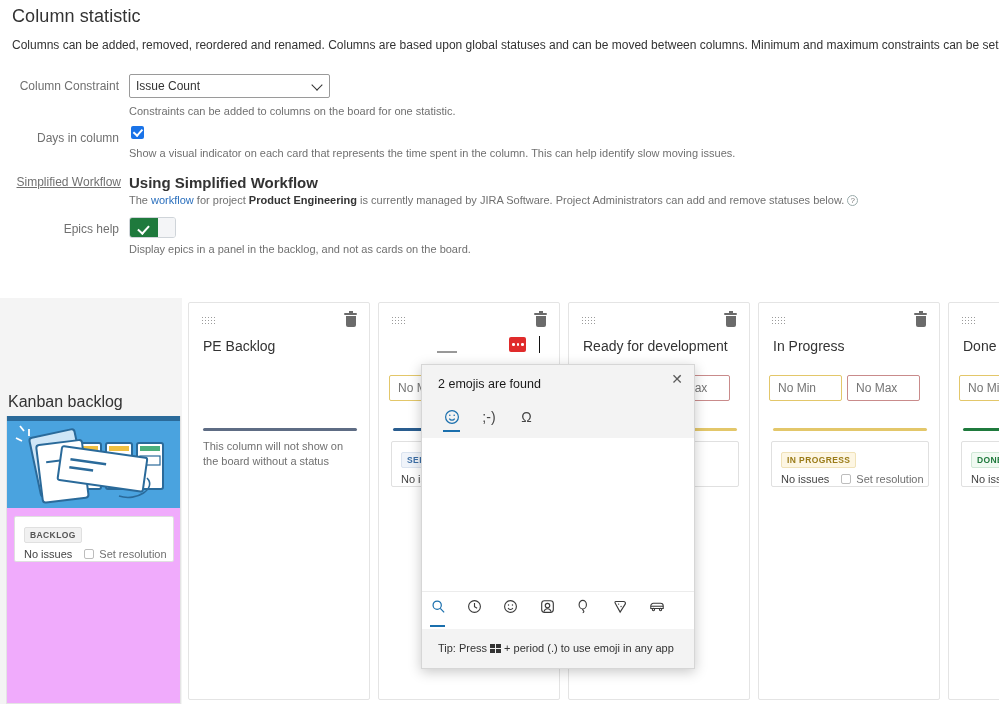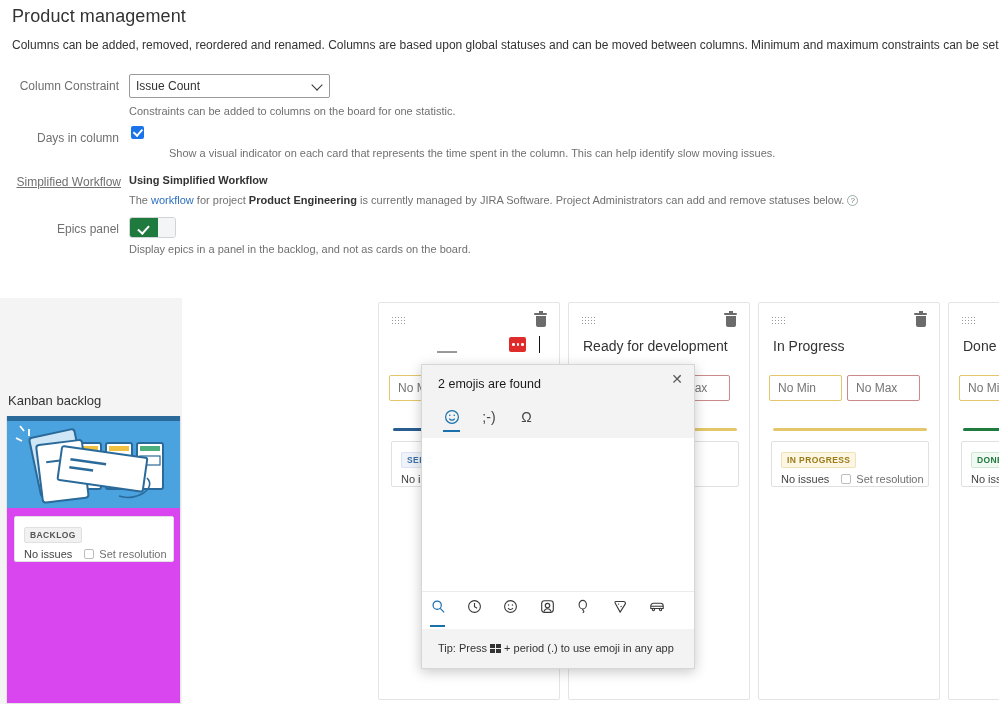--- a/index.html
+++ b/index.html
@@ -50,21 +50,21 @@
   .cbx {
     position:absolute; left:131px; top:126px; width:13px; height:13px;
     background:#1a73e8; border-radius:2px;
   }
   .cbx::after {
     content:""; position:absolute; left:4px; top:1px; width:3.5px; height:7px;
     border-right:2px solid #fff; border-bottom:2px solid #fff;
     transform:rotate(42deg);
   }
 
-  .sw-title { position:absolute; left:129px; top:174px; font-size:11px; font-weight:bold; color:#333; white-space:nowrap;}
+  .sw-title { position:absolute; left:129px; top:174px; font-size:15px; font-weight:bold; color:#333; white-space:nowrap;}
   .sw-desc  { position:absolute; left:129px; top:194px; font-size:11px; color:#707070; white-space:nowrap;}
   .sw-desc a { color:#2a6fbd; text-decoration:none;text-align:right; }
   .sw-desc b { color:#333; }
   .qmark {
     display:inline-block; width:11px; height:11px; border:1px solid #9aa; border-radius:50%;
     font-size:8px; line-height:10px; text-align:center; color:#777; vertical-align:1px; margin-left:3px;
   }
 
   
   .toggle {
@@ -76,24 +76,24 @@
     content:""; position:absolute; left:10px; top:5px; width:5px; height:9px;
     border-right:2px solid #fff; border-bottom:2px solid #fff; transform:rotate(42deg);
   }
   .toggle .knob { position:absolute; right:0; top:0; width:17px; height:19px; background:#f4f5f7; }
 
   
   .board { position:absolute; left:0; top:298px; width:999px; height:406px; background:#fff; }
   .board-left {
     position:absolute; left:0; top:0; width:182px; height:406px; background:#f4f4f4;
   }
-  .kb-title { position:absolute; left:8px; top:95px; font-size:13px; color:#333; white-space:nowrap; }
+  .kb-title { position:absolute; left:8px; top:95px; font-size:16px; color:#333; white-space:nowrap; }
   .kb-card {
     position:absolute; left:6px; top:118px; width:175px; height:288px;
-    background:#d946ef; border:1px solid #e4e4e4; border-top:none;
+    background:#f0abfc; border:1px solid #e4e4e4; border-top:none;
   }
   .kb-illo { position:absolute; left:0; top:0; width:173px; height:92px; background:#4aa3df; overflow:hidden; }
   .kb-illo .topbar { position:absolute; left:0; top:0; width:100%; height:5px; background:#2a6a9a; }
 
   .status-box {
     position:absolute; background:#fff; border:1px solid #e0e0e0; border-radius:2px;
   }
   .badge {
     display:inline-block; font-size:8.5px; font-weight:bold; letter-spacing:.4px;
     padding:2px 5px; border-radius:2px; white-space:nowrap;
@@ -206,43 +206,43 @@
       linear-gradient(#333,#333) 6px 5px/5px 4px no-repeat;
   }
 </style>
 </head>
 <body>
 
 <div id="root">
 
   <div class="settings">
 
-    <div class="page-title">Product management</div>
+    <div class="page-title">Column statistic</div>
     <div class="page-desc">Columns can be added, removed, reordered and renamed. Columns are based upon global statuses and can be moved between columns. Minimum and maximum constraints can be set for each ma</div>
 
     <div class="field-label" style="left:9px; top:79px;">Column Constraint</div>
     <div class="sel-wrap">
       <select class="cc">
         <option>Issue Count</option>
       </select>
       <div class="sel-caret"></div>
     </div>
     <div class="field-help" style="left:129px; top:105px;">Constraints can be added to columns on the board for one statistic.</div>
 
     <div class="field-label" style="left:9px; top:131px;">Days in column</div>
     <div class="cbx"></div>
-    <div class="field-help" style="left:129px; top:147px;margin-left:40px;">Show a visual indicator on each card that represents the time spent in the column. This can help identify slow moving issues.</div>
+    <div class="field-help" style="left:129px; top:147px;">Show a visual indicator on each card that represents the time spent in the column. This can help identify slow moving issues.</div>
 
     <div class="field-label" style="left:9px; top:175px; width:112px;text-decoration:underline;">Simplified Workflow</div>
     <div class="sw-title">Using Simplified Workflow</div>
     <div class="sw-desc">
       <span>The </span><a href="#">workflow</a><span> for project </span><b>Product Engineering</b><span> is currently managed by JIRA Software. Project Administrators can add and remove statuses below.</span><span class="qmark">?</span>
     </div>
 
-    <div class="field-label" style="left:9px; top:222px;">Epics panel</div>
+    <div class="field-label" style="left:9px; top:222px;">Epics help</div>
     <div class="toggle">
       <div class="on"></div>
       <div class="knob"></div>
     </div>
     <div class="field-help" style="left:129px; top:243px;">Display epics in a panel in the backlog, and not as cards on the board.</div>
   </div>
 
   <div class="board">
 
     <div class="board-left">
@@ -284,20 +284,31 @@
           <div style="padding:7px 9px 0 9px;">
             <span class="badge grey">BACKLOG</span>
             <div class="st-line">
               <span>No issues</span><span class="chk"></span><span class="res">Set resolution</span>
             </div>
           </div>
         </div>
       </div>
     </div>
 
+    <div class="col" style="left:188px; width:182px;">
+      <div class="grip"></div>
+      <div class="trash">
+        <div class="hdl"></div>
+          <div class="lid"></div>
+          <div class="body"></div>
+      </div>
+      <div class="col-title">PE Backlog</div>
+      <div class="divider" style="left:14px; top:125px; width:154px; background:#5e6c84;"></div>
+      <div style="position:absolute; left:14px; top:136px; width:150px; font-size:11px; color:#707070; line-height:15px;">This column will not show on the board without a status</div>
+    </div>
 
     <div class="col" style="left:378px; width:182px;">
       <div class="grip"></div>
       <div class="trash">
         <div class="hdl"></div>
           <div class="lid"></div>
           <div class="body"></div>
       </div>
       <div class="spell-underline">
         <svg width="152" height="25">

